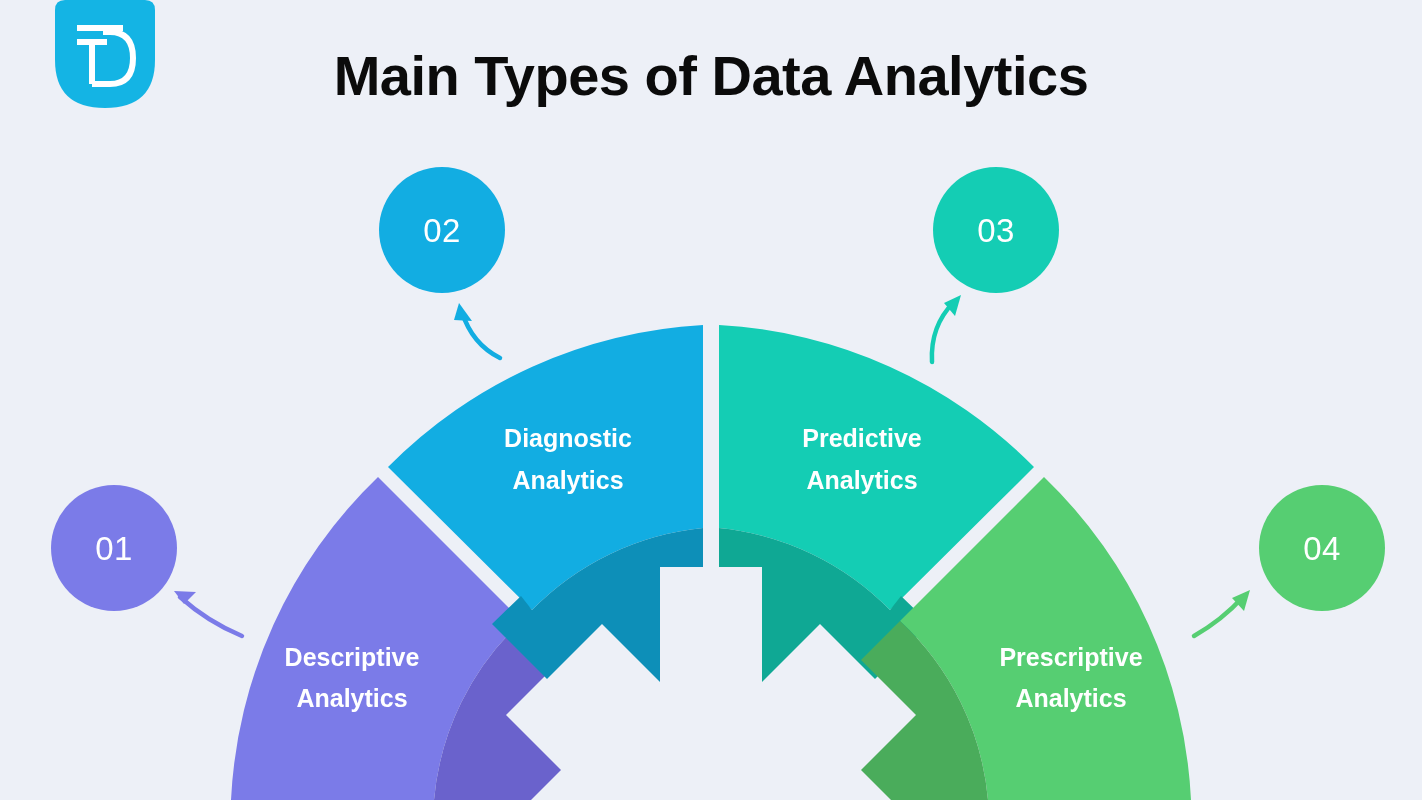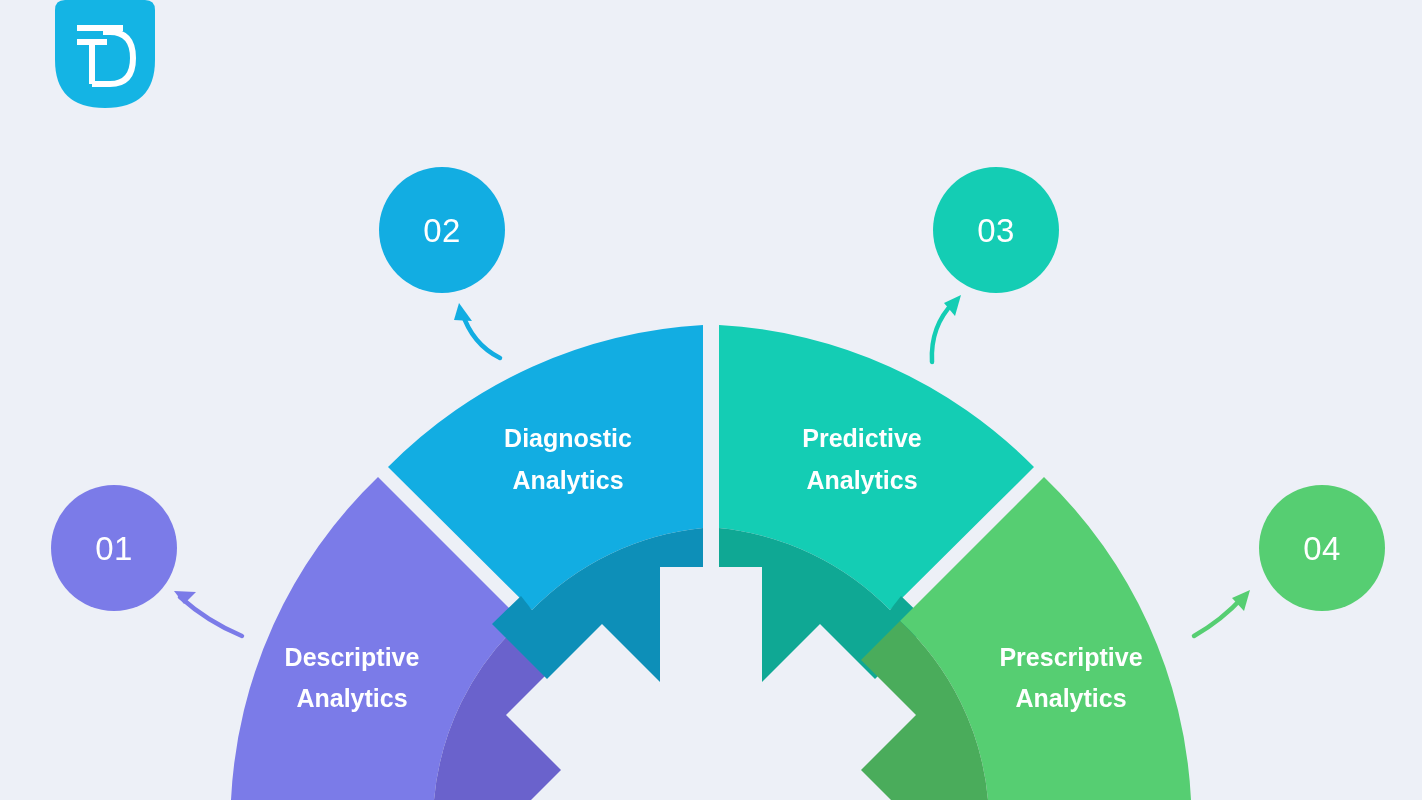--- a/index.html
+++ b/index.html
@@ -71,20 +71,21 @@
   <svg id="logo" viewBox="0 0 100 108">
     <path d="M0 10 Q0 0 10 0 L90 0 Q100 0 100 10 L100 60 Q100 108 50 108 Q0 108 0 60 Z" fill="#14B4E4"></path>
     <g fill="none" stroke="#FFFFFF" stroke-width="6">
       <path d="M22 28 L68 28" stroke-linecap="butt"></path>
       <path d="M22 42 L52 42"></path>
       <path d="M37 42 L37 84"></path>
       <path d="M37 84 L55 84 Q78 84 78 58 Q78 32 55 32 L48 32"></path>
     </g>
   </svg>
 
+  <div id="page-title">Main Types of Data Analytics</div>
 
   <svg id="diagram" viewBox="0 0 1422 800">
 
     <g>
 
       <path fill="#7B7BE8" d="M 231,800
                A 480,480 0 0 1 378,477
                L 522,621
                A 277,277 0 0 0 434,800
                Z"></path>

